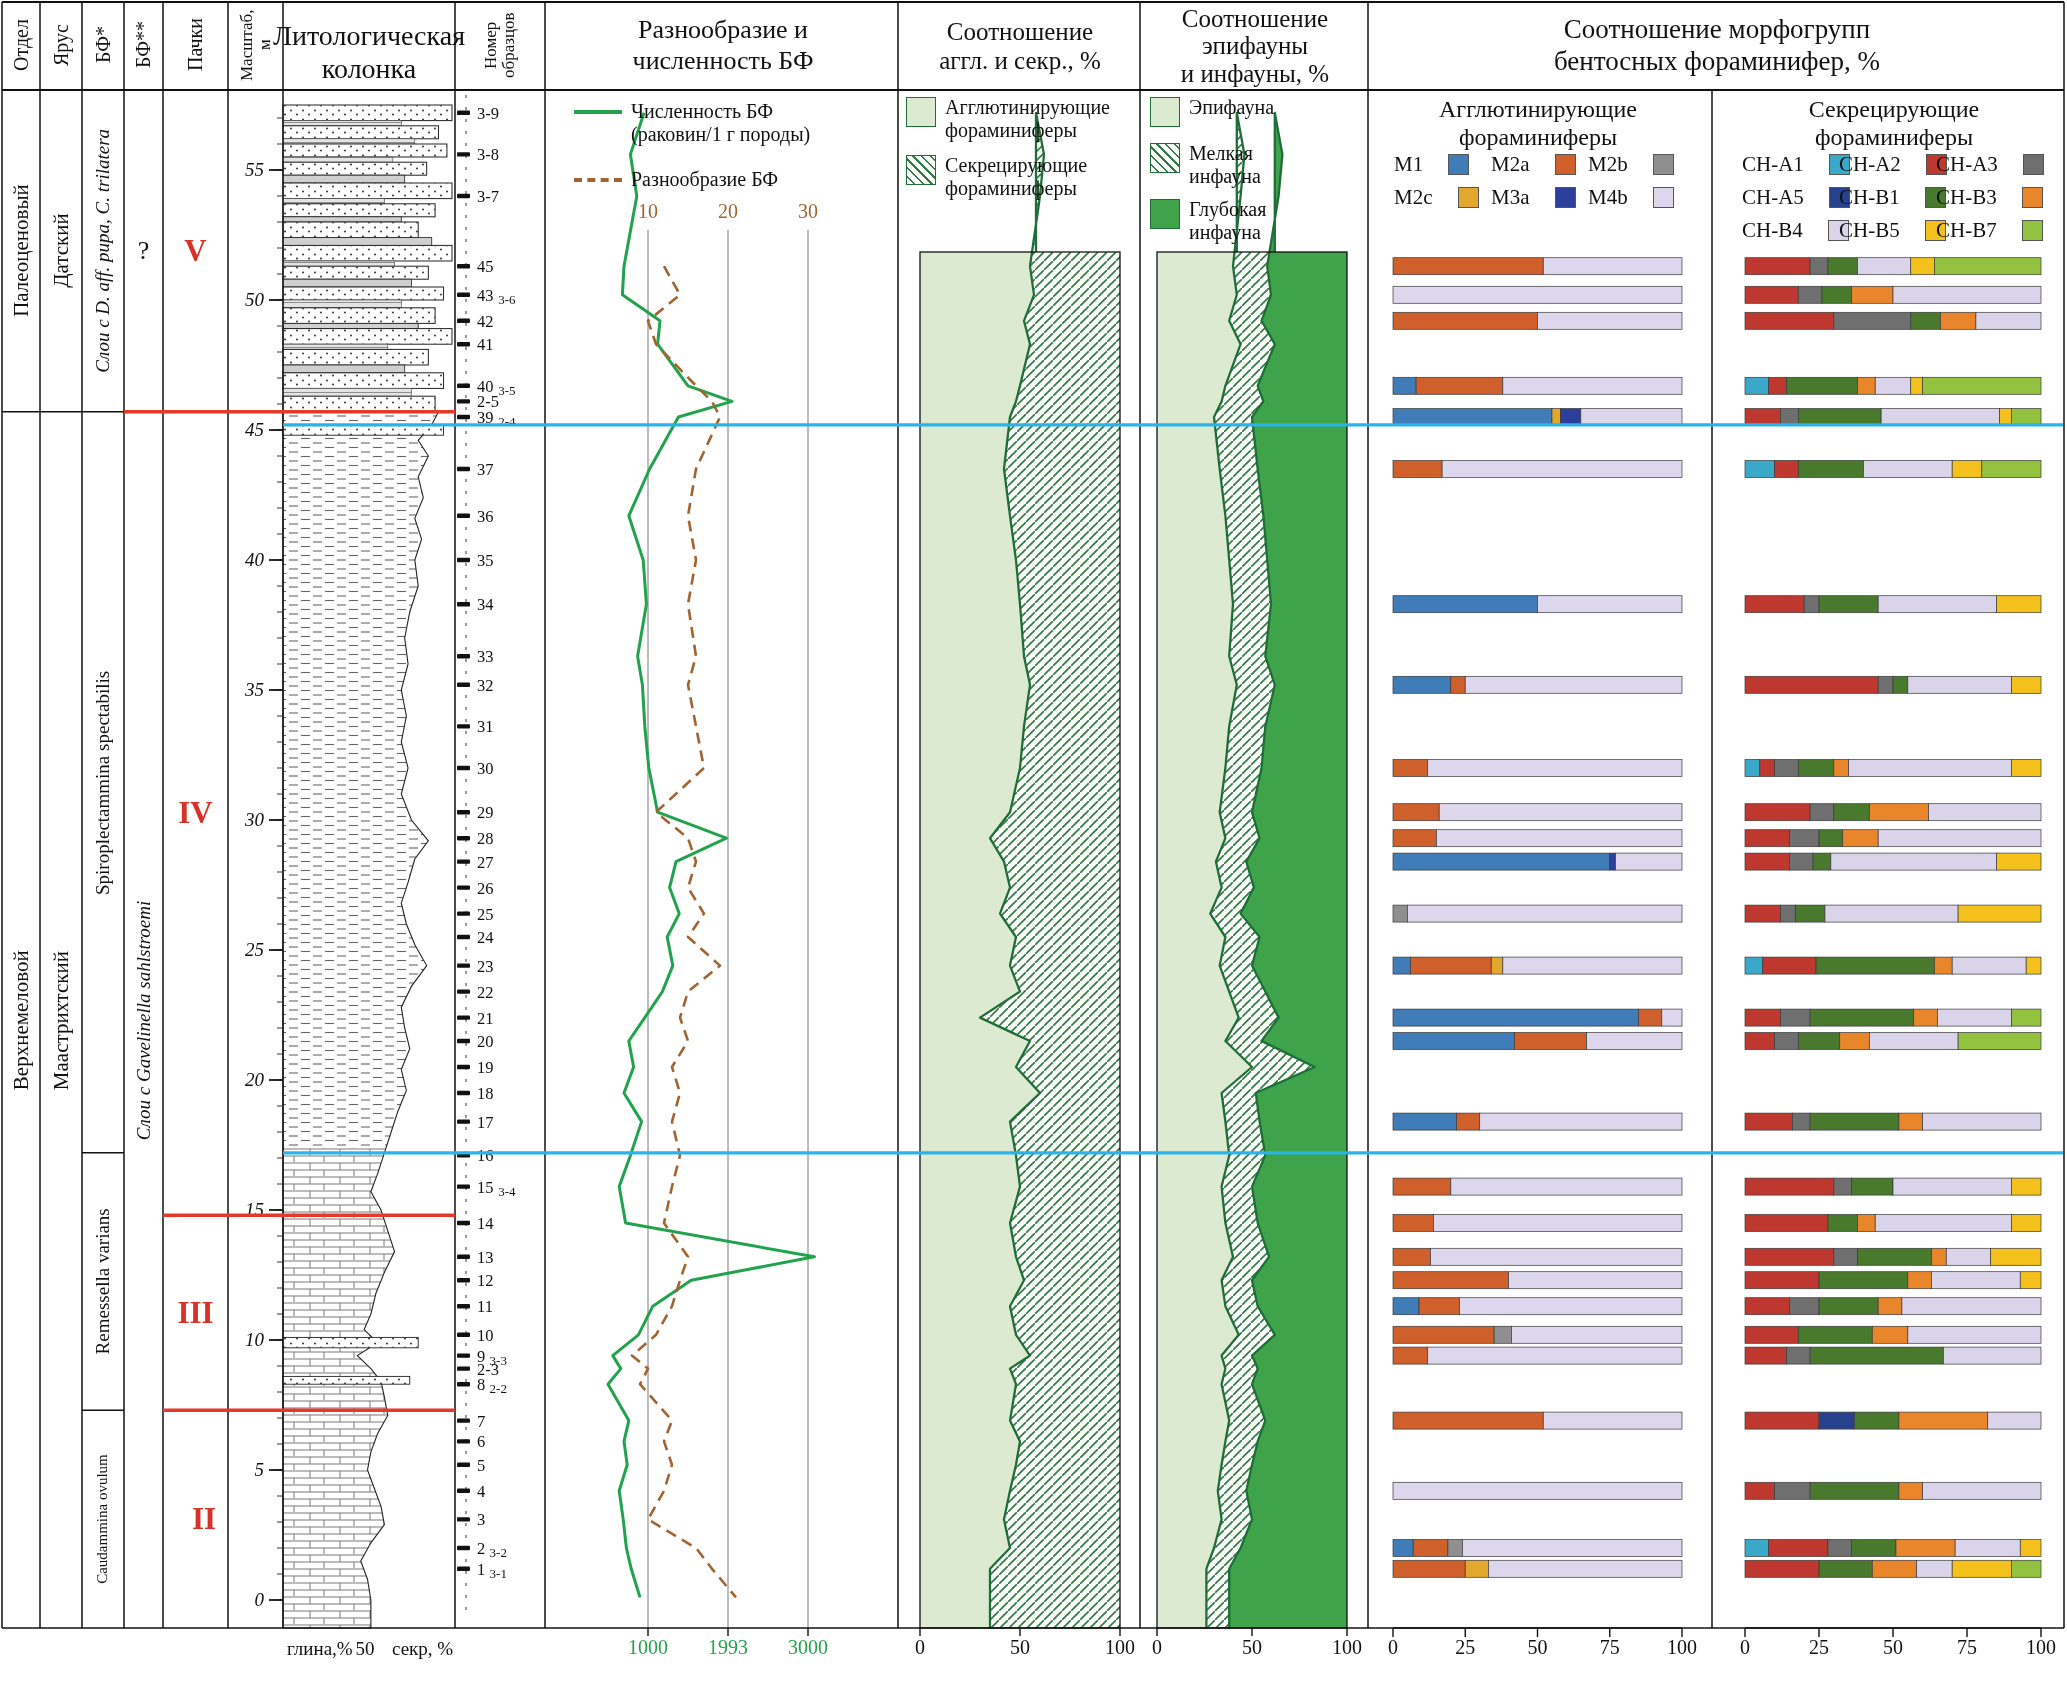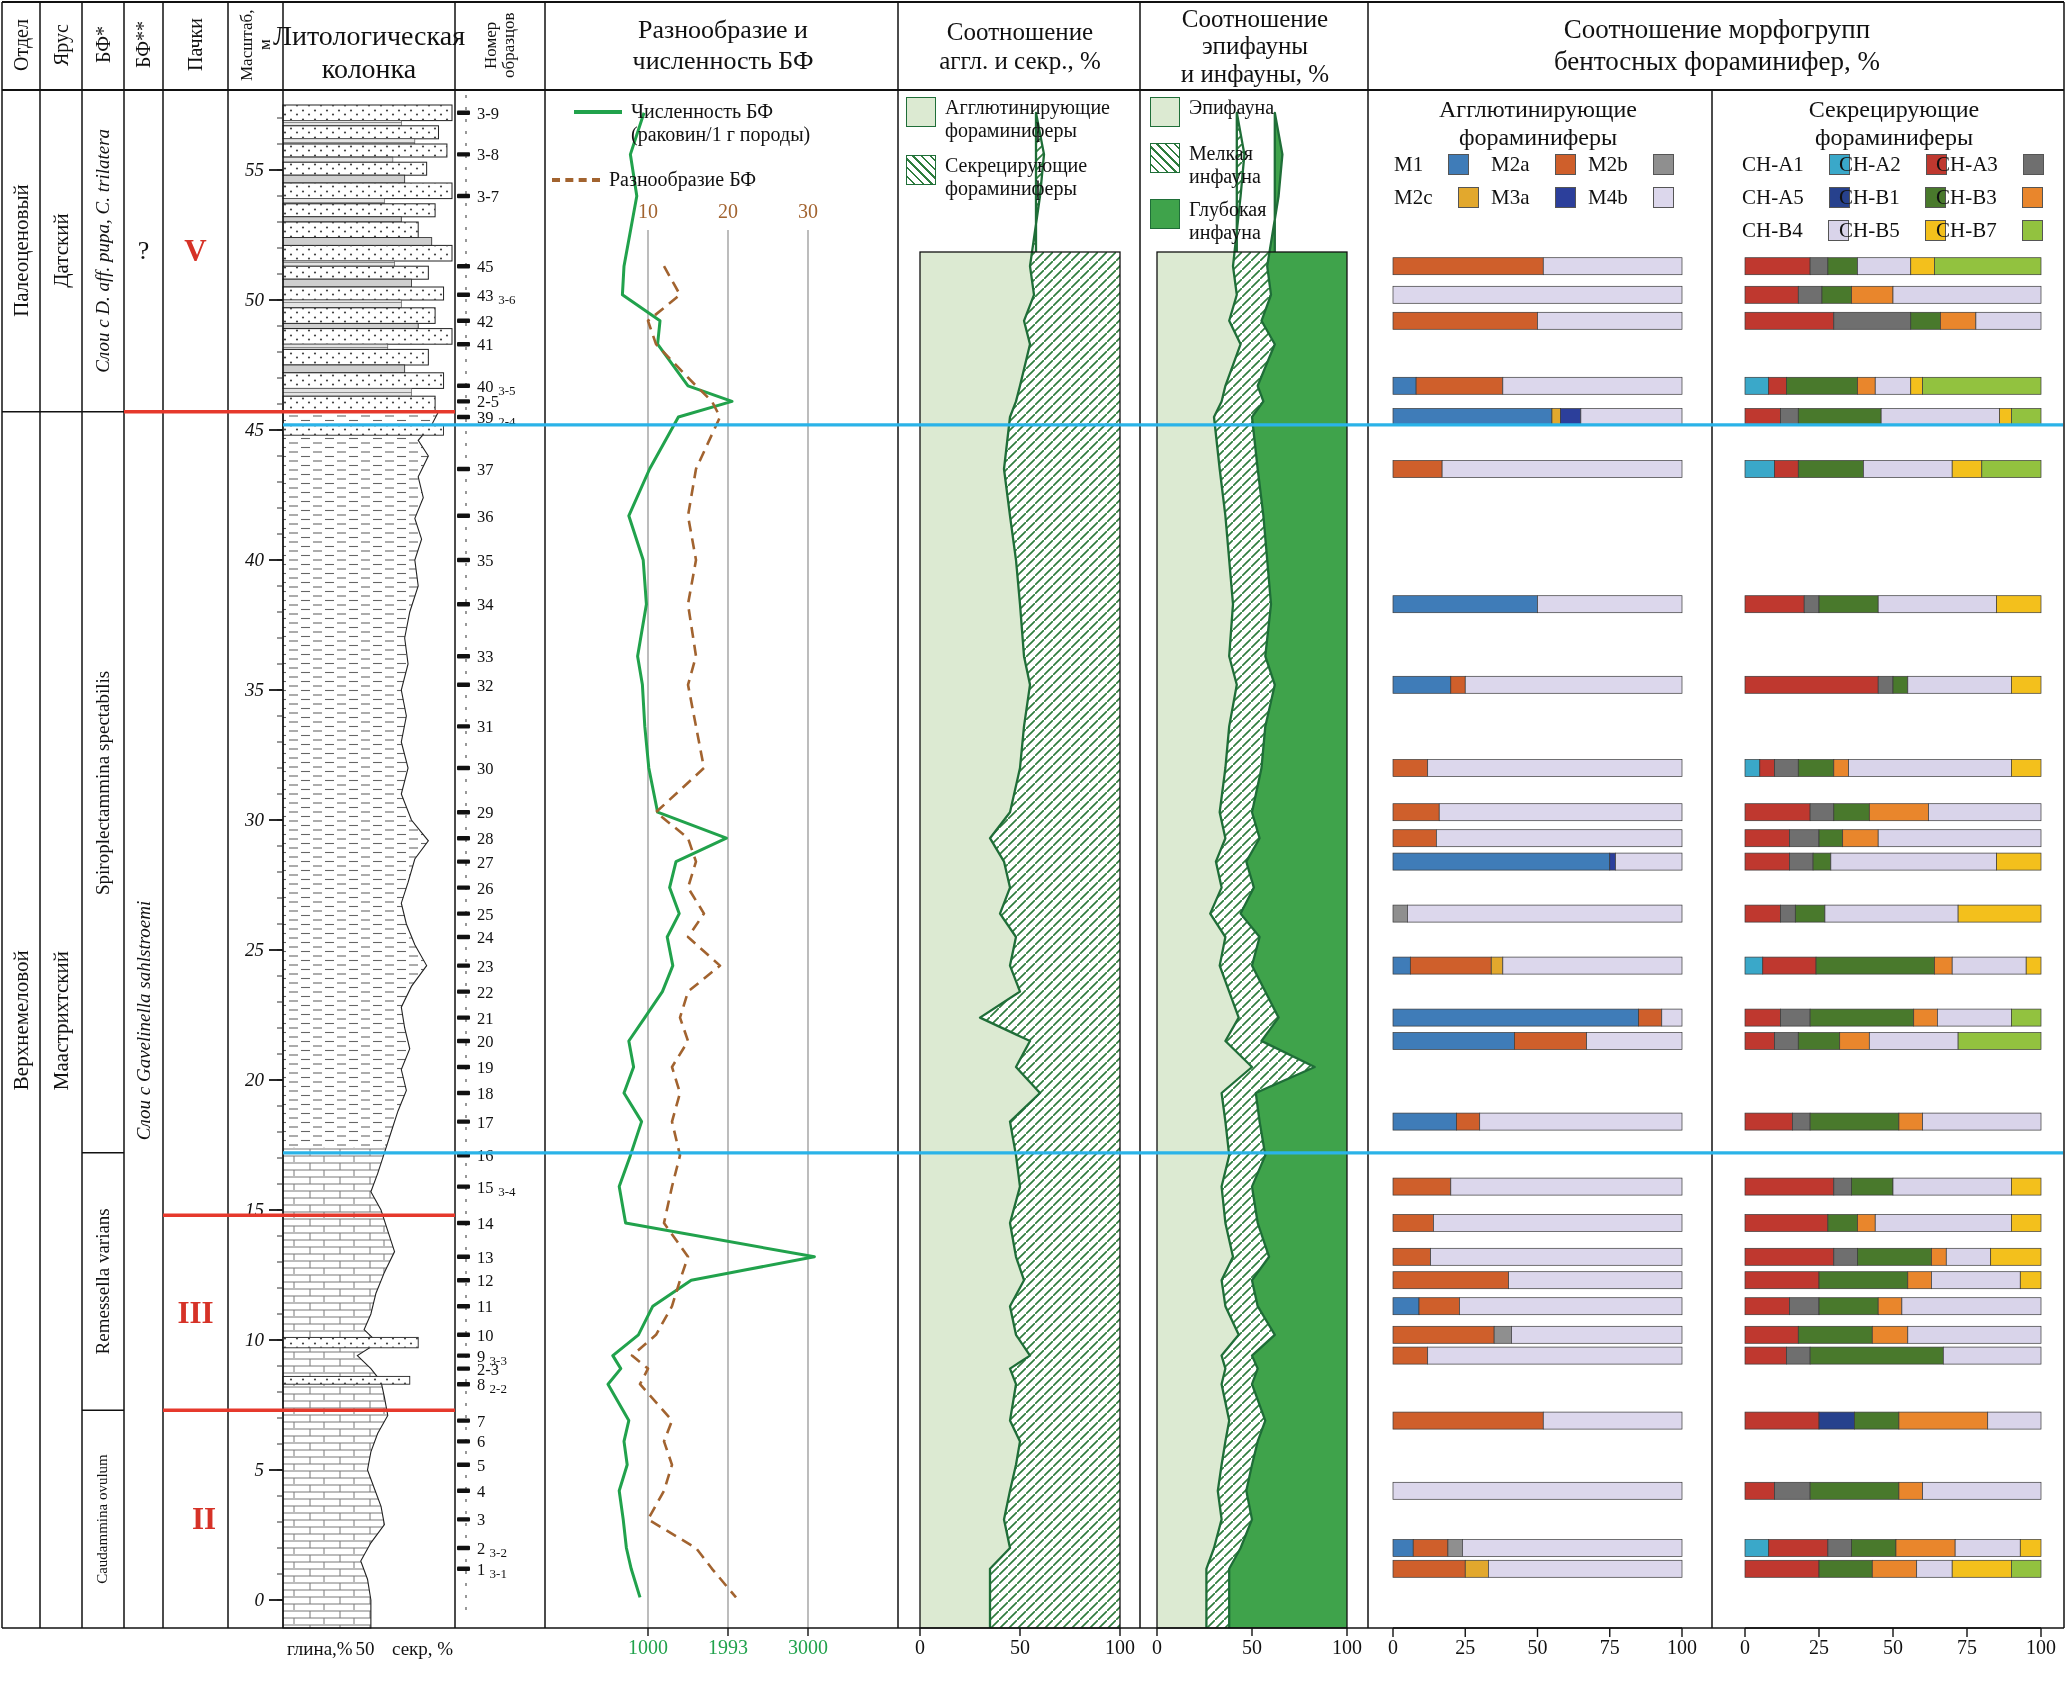--- a/index.html
+++ b/index.html
@@ -645,21 +645,21 @@
 эпифауны
 и инфауны, %</div>
     <div class="hd" style="left:1372px;top:6px;width:690px;height:80px;font-size:27px">Соотношение морфогрупп
 бентосных фораминифер, %</div>
 
     <div class="lg" style="left:574px;top:100px">
       <span class="swl swl-green"></span>
       <span class="lgt">Численность БФ
 (раковин/1 г породы)</span>
     </div>
-    <div class="lg" style="left:552px;top:168px">
+    <div class="lg" style="left:574px;top:168px">
       <span class="swl swl-brown"></span>
       <span class="lgt">Разнообразие БФ</span>
     </div>
 
     <div class="lg" style="left:906px;top:96px">
       <span class="sw sw-light"></span>
       <span class="lgt">Агглютинирующие
 фораминиферы</span>
     </div>
     <div class="lg" style="left:906px;top:154px">
@@ -781,16 +781,17 @@
       <div class="vlab z-big" style="left:3px;top:411.8px;width:36px;height:1216.2px">Верхнемеловой</div>
       <div class="vlab z-big" style="left:41px;top:90px;width:40px;height:321.8px">Датский</div>
       <div class="vlab z-big" style="left:41px;top:411.8px;width:40px;height:1216.2px">Маастрихтский</div>
       <div class="vlab z-bf it" style="left:83px;top:90px;width:40px;height:321.8px">Слои с D. aff. pupa, C. trilatera</div>
       <div class="vlab z-bf" style="left:83px;top:411.8px;width:40px;height:741px">Spiroplectammina spectabilis</div>
       <div class="vlab z-bf" style="left:83px;top:1152.8px;width:40px;height:257.4000000000001px">Remessella varians</div>
       <div class="vlab z-bf sm" style="left:83px;top:1410.2px;width:40px;height:217.79999999999995px">Caudammina ovulum</div>
       <div class="hlab hq" style="left:125px;top:90px;width:37px;height:321.8px">?</div>
       <div class="vlab z-bf it" style="left:125px;top:411.8px;width:37px;height:1216.2px">Слои с Gavelinella sahlstroemi</div>
       <div class="hlab z-pk" style="left:164px;top:90px;width:63px;height:321.8px">V</div>
+      <div class="hlab z-pk" style="left:164px;top:411.8px;width:63px;height:803.4000000000001px">IV</div>
       <div class="hlab z-pk" style="left:164px;top:1215.2px;width:63px;height:195px">III</div>
       <div class="hlab z-pk" style="left:164px;top:1410.2px;width:80px;height:217.79999999999995px">II</div>
     </div>
 </div>
 
 </body></html>

